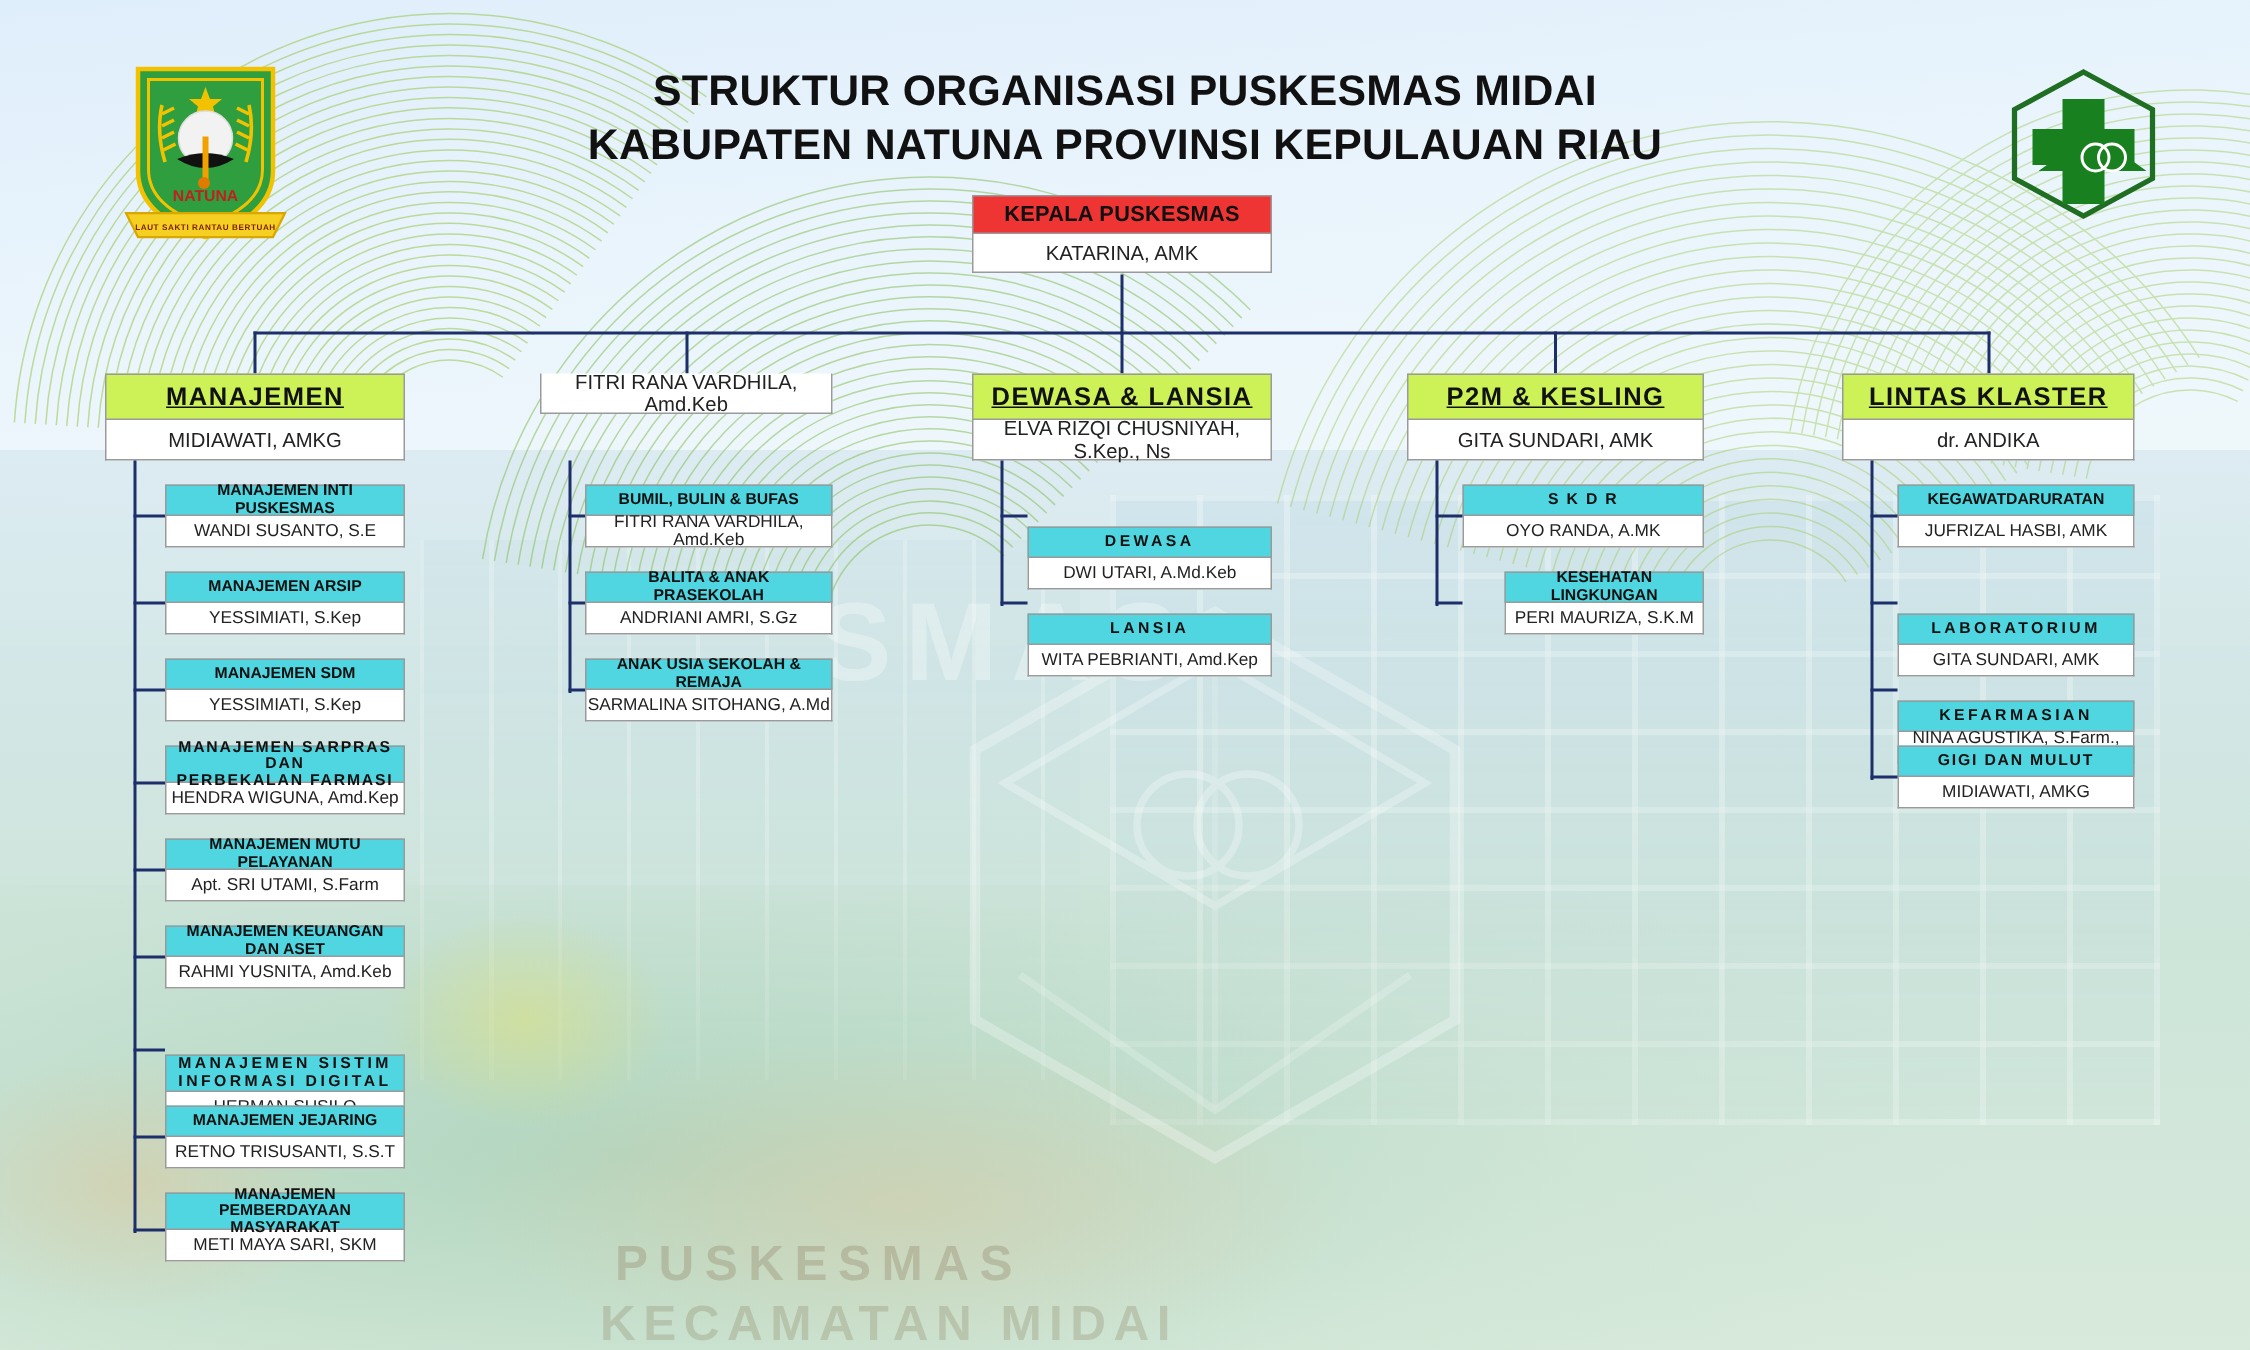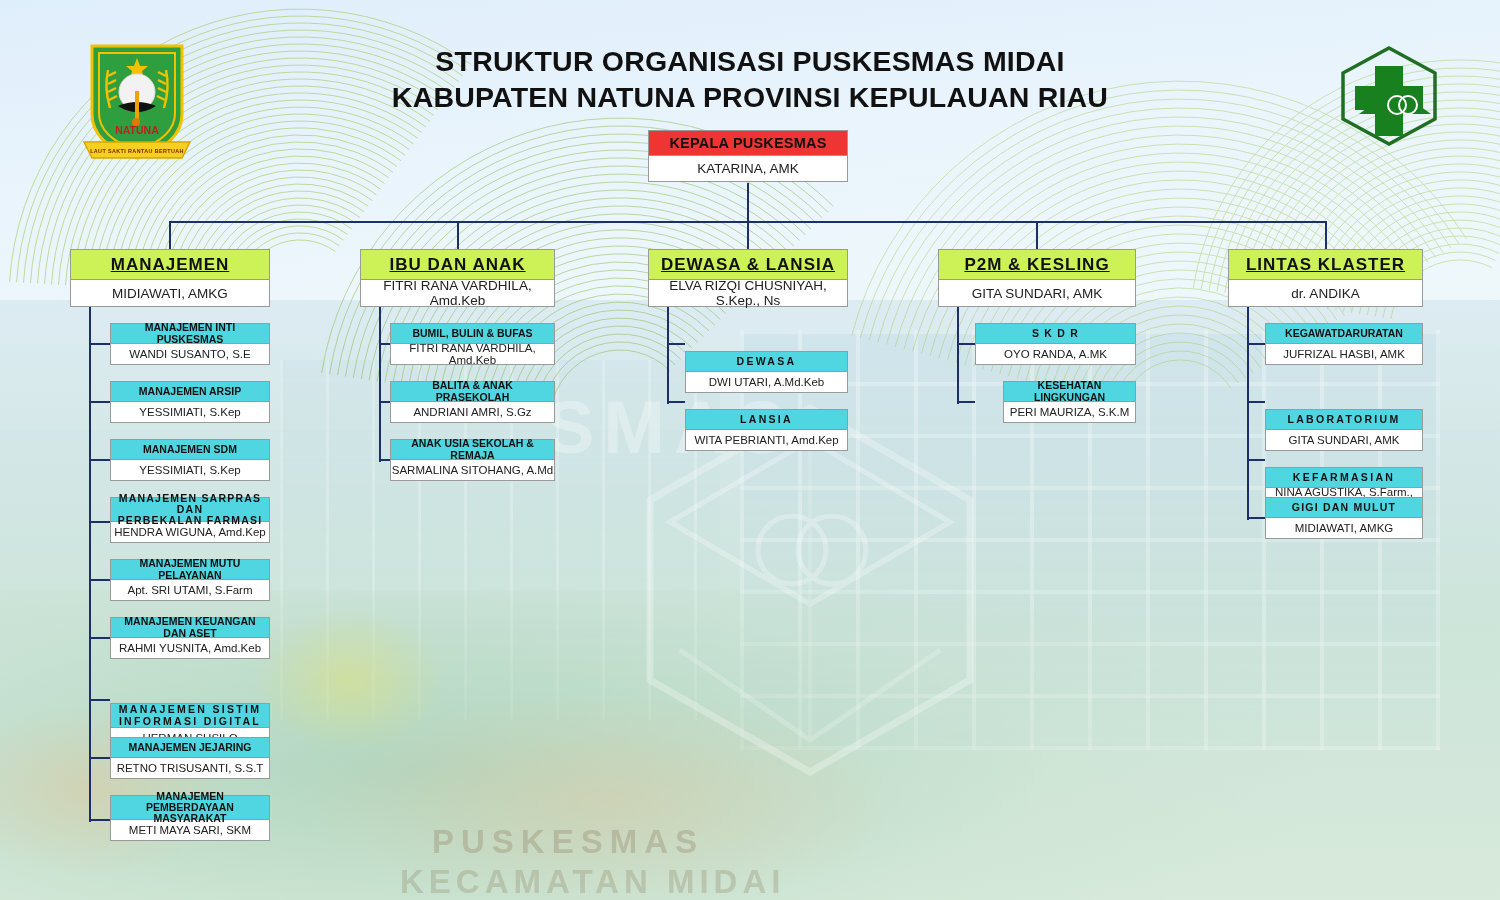--- a/index.html
+++ b/index.html
@@ -51,21 +51,21 @@
     background:radial-gradient(ellipse 200px 120px at 90px 90px, rgba(228,196,150,.45), transparent 72%);
   }
   .bg-palm {
     position:absolute; left:230px; top:580px; width:250px; height:210px;
     background:radial-gradient(ellipse 120px 90px at 120px 100px, rgba(225,226,120,.5), rgba(210,220,130,.12) 65%, transparent 80%);
   }
   
   .wm { position:absolute; left:620px; top:400px; width:380px; height:380px; opacity:.28; }
   
   .sign {
-    position:absolute; left:432px; top:820px; width:420px;
+    position:absolute; left:410px; top:820px; width:420px;
     font-size:33px; letter-spacing:7px; font-weight:700;
     color:rgba(150,140,110,.38); line-height:1.35; text-align:left;
     white-space:pre-line;
   }
   .sign2 {
     position:absolute; left:400px; top:862px; width:460px;
     font-size:33px; letter-spacing:5px; font-weight:700;
     color:rgba(150,145,115,.35); line-height:1.2;
   }
   .ghost-word {
@@ -398,21 +398,20 @@
     <div class="ln" style="left: 89px; top: 401px; width: 21px; height: 2px;"></div>
     <div class="ln" style="left: 89px; top: 459px; width: 21px; height: 2px;"></div>
     <div class="ln" style="left: 89px; top: 521px; width: 21px; height: 2px;"></div>
     <div class="ln" style="left: 89px; top: 579px; width: 21px; height: 2px;"></div>
     <div class="ln" style="left: 89px; top: 637px; width: 21px; height: 2px;"></div>
     <div class="ln" style="left: 89px; top: 699px; width: 21px; height: 2px;"></div>
     <div class="ln" style="left: 89px; top: 757px; width: 21px; height: 2px;"></div>
     <div class="ln" style="left: 89px; top: 819px; width: 21px; height: 2px;"></div>
     <div class="ln" style="left: 456.5px; top: 221px; width: 2px; height: 28px;"></div>
     <div class="node cluster-head" style="left: 360px; top: 249px; width: 195px;">
-      <div class="hd">IBU DAN ANAK</div>
       <div class="nm">FITRI RANA VARDHILA, Amd.Keb</div>
     </div>
     <div class="node sub" style="left: 390px; top: 323px; width: 165px;">
       <div class="hd">BUMIL, BULIN &amp; BUFAS</div>
       <div class="nm">FITRI RANA VARDHILA, Amd.Keb</div>
     </div>
     <div class="node sub" style="left: 390px; top: 381px; width: 165px;">
       <div class="hd">BALITA &amp; ANAK PRASEKOLAH</div>
       <div class="nm">ANDRIANI AMRI, S.Gz</div>
     </div>

